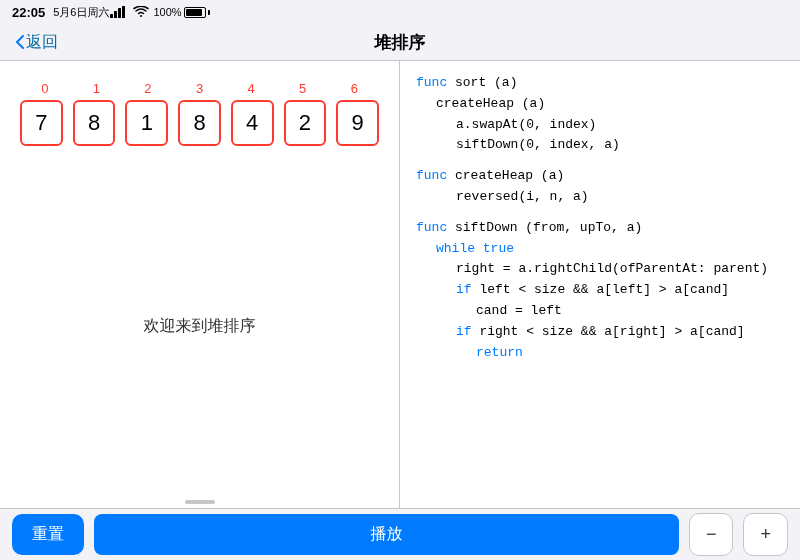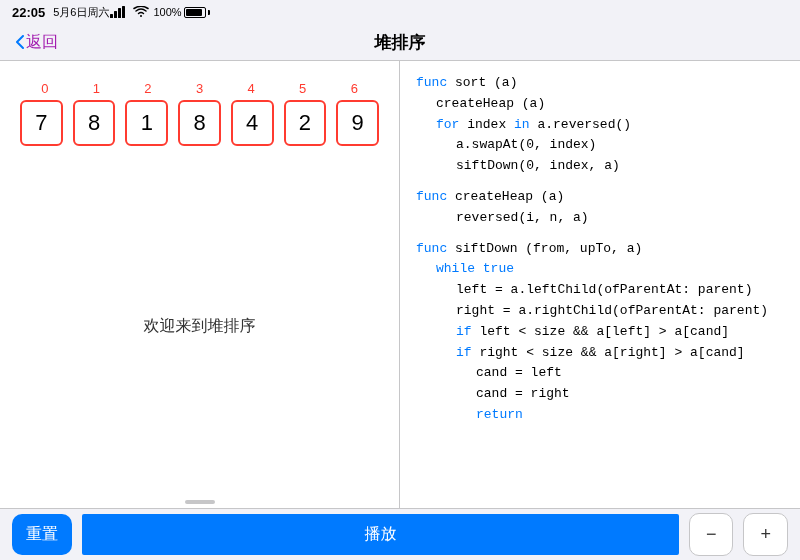--- a/index.html
+++ b/index.html
@@ -74,21 +74,21 @@
       align-items: center;
       justify-content: center;
       padding: 4px 16px;
       background: #f2f2f7;
       position: relative;
       height: 36px;
     }
     .nav-back {
       position: absolute;
       left: 16px;
-      color: #a21caf;
+      color: #0369a1;
       font-size: 16px;
       cursor: pointer;
       display: flex;
       align-items: center;
       gap: 2px;
     }
     .nav-title {
       font-size: 17px;
       font-weight: 700;
       color: #000;
@@ -175,30 +175,30 @@
       padding: 8px 12px;
       background: #f2f2f7;
       border-top: 0.5px solid #c6c6c8;
       height: 52px;
     }
     .btn-reset {
       background: #007aff;
       color: #fff;
       border: none;
       border-radius: 10px;
-      padding: 10px 14px;
+      padding: 10px 20px;
       font-size: 16px;
       cursor: pointer;
       white-space: nowrap;
     }
     .btn-play {
       background: #007aff;
       color: #fff;
       border: none;
-      border-radius: 2px;
+      border-radius: 8px;
       padding: 10px 0;
       font-size: 16px;
       cursor: pointer;
       flex: 1;
     }
     .btn-step {
       background: #fff;
       color: #333;
       border: 1px solid #c6c6c8;
       border-radius: 10px;
@@ -302,35 +302,32 @@
     </div>
     <div class="welcome-text">欢迎来到堆排序</div>
     <div class="scroll-indicator">
       <div class="scroll-dot"></div>
     </div>
   </div>
 
   <div class="right-panel" id="code-panel">
       <div class="code-line" style="padding-left: 0px;"><span class="code-keyword">func</span> sort (a)</div>
       <div class="code-line" style="padding-left: 20px;">createHeap (a)</div>
-      <div class="code-line" style="padding-left: 20px;"><span class="code-keyword">for</span> index <span class="code-keyword">in</span> a.reversed()</div>
       <div class="code-line" style="padding-left: 40px;">a.swapAt(0, index)</div>
       <div class="code-line" style="padding-left: 40px;">siftDown(0, index, a)</div>
       <div class="code-blank"></div>
       <div class="code-line" style="padding-left: 0px;"><span class="code-keyword">func</span> createHeap (a)</div>
       <div class="code-line" style="padding-left: 40px;">reversed(i, n, a)</div>
       <div class="code-blank"></div>
       <div class="code-line" style="padding-left: 0px;"><span class="code-keyword">func</span> siftDown (from, upTo, a)</div>
       <div class="code-line" style="padding-left: 20px;"><span class="code-highlight">while true</span></div>
-      <div class="code-line" style="padding-left: 40px;">left = a.leftChild(ofParentAt: parent)</div>
       <div class="code-line" style="padding-left: 40px;">right = a.rightChild(ofParentAt: parent)</div>
       <div class="code-line" style="padding-left: 40px;"><span class="code-keyword">if</span> left &lt; size &amp;&amp; a[left] &gt; a[cand]</div>
+      <div class="code-line" style="padding-left: 60px;">cand = left</div>
       <div class="code-line" style="padding-left: 40px;"><span class="code-keyword">if</span> right &lt; size &amp;&amp; a[right] &gt; a[cand]</div>
-      <div class="code-line" style="padding-left: 60px;">cand = left</div>
-      <div class="code-line" style="padding-left: 60px;">cand = right</div>
       <div class="code-line" style="padding-left: 60px;"><span class="code-highlight">return</span></div>
     </div>
 </div>
 
 <div class="bottom-controls">
   <button class="btn-reset">重置</button>
   <button class="btn-play">播放</button>
   <button class="btn-step">−</button>
   <button class="btn-step">+</button>
 </div>

